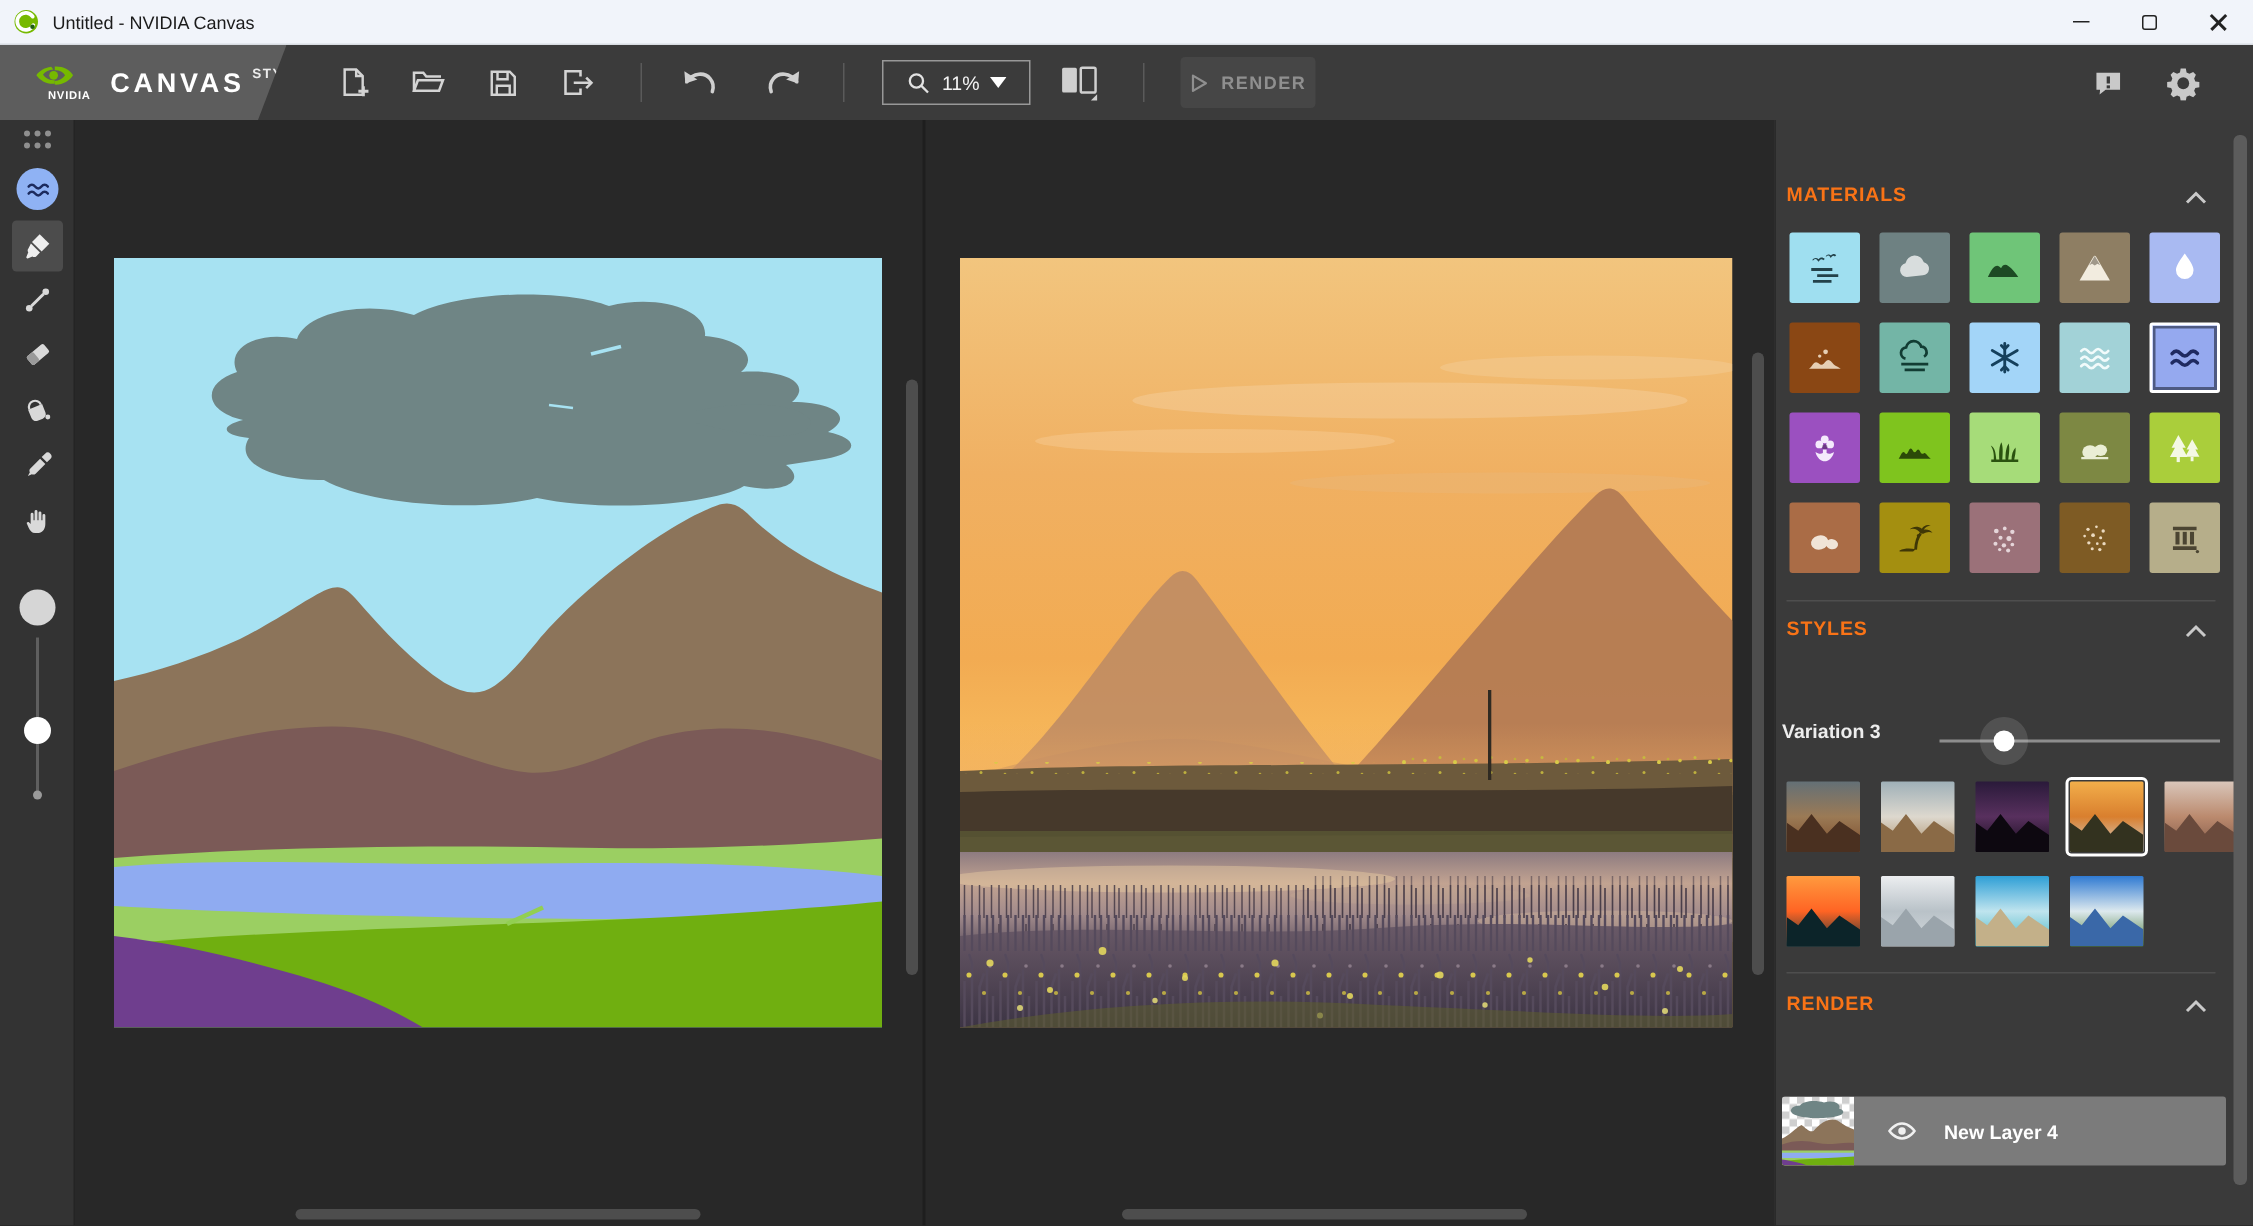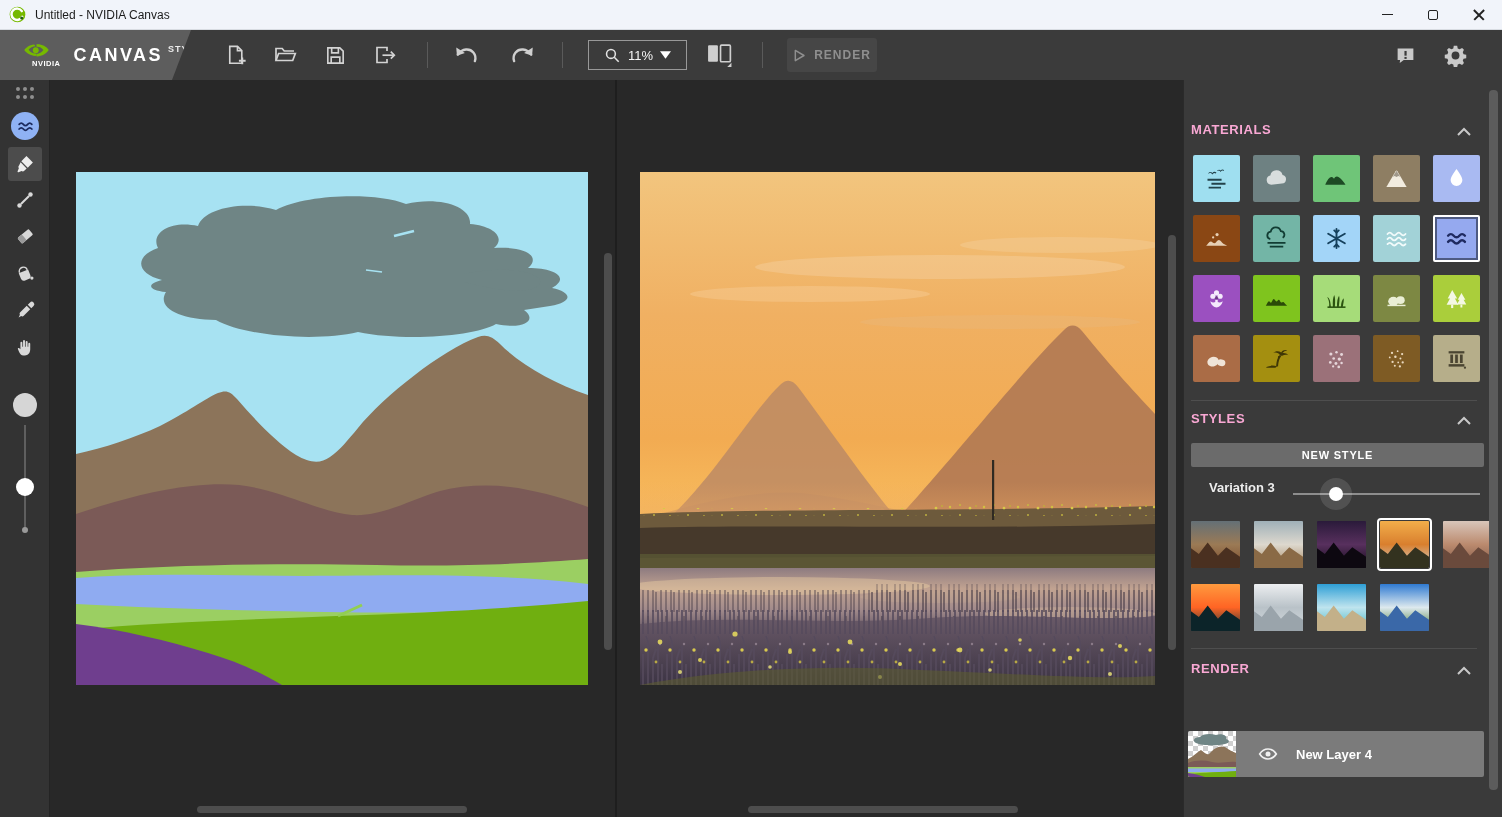--- a/index.html
+++ b/index.html
@@ -59,32 +59,32 @@
   .canvasarea { position:relative; width:1133px; height:100%; background:#282828; flex:0 0 auto; }
   .pane-divider { position:absolute; left:565px; top:0; width:2px; height:100%; background:#1e1e1e; }
   .canvas { position:absolute; top:92px; width:512px; height:513px; }
   .canvas svg { display:block; width:100%; height:100%; }
   .vscroll { position:absolute; width:8px; border-radius:4px; background:#4d4d4d; }
   .hscroll { position:absolute; height:7px; border-radius:4px; background:#4d4d4d; }
 
   
   .panel { position:relative; width:319px; height:100%; background:#3a3a3a; flex:0 0 auto;
     border-left:1px solid #2a2a2a; }
-  .sechead { position:absolute; left:7px; color:#f9a8d4; font-size:13px; font-weight:bold;
+  .sechead { position:absolute; left:7px; color:#f97316; font-size:13px; font-weight:bold;
     letter-spacing:.6px; }
   .chev { position:absolute; left:272px; width:16px; height:12px; }
   .pdivider { position:absolute; left:7px; width:286px; height:1px; background:#4e4e4e; }
   .matgrid { position:absolute; left:9px; top:75px; display:grid;
     grid-template-columns:repeat(5,47px); grid-auto-rows:47px; gap:13px; }
   .mat { border-radius:2px; display:flex; align-items:center; justify-content:center; }
   .mat.sel { border:2px solid #fff; box-shadow:inset 0 0 0 2px rgba(20,25,40,.55); }
   .pbtn { position:absolute; left:7px; width:293px; height:24px; background:#6b6b6b; border-radius:2px;
     display:flex; align-items:center; justify-content:center; color:#fff; font-size:11px;
     font-weight:bold; letter-spacing:.8px; }
-  .varlabel { position:absolute; left:25px; top:400px; color:#ededed; font-size:13px; font-weight:bold; }
+  .varlabel { position:absolute; left:4px; top:400px; color:#ededed; font-size:13px; font-weight:bold; }
   .vartrack { position:absolute; left:109px; top:413px; width:187px; height:2px; background:#8d8d8d; }
   .varthumb { position:absolute; top:-6px; width:14px; height:14px; border-radius:50%; background:#fff;
     transform:translateX(-7px); }
   .varthumb:before { content:""; position:absolute; left:-9px; top:-9px; width:32px; height:32px;
     border-radius:50%; background:rgba(255,255,255,.12); }
   .stgrid { position:absolute; left:7px; top:441px; display:grid;
     grid-template-columns:repeat(5,49px); grid-auto-rows:47px; gap:16px 14px; }
   .sthumb { position:relative; border-radius:1px; overflow:hidden; }
   .sthumb.sel { outline:2px solid #fff; outline-offset:1px; }
   .sthumb .ovl { position:absolute; inset:0;
@@ -573,21 +573,20 @@
               <circle cx="19.5" cy="20.2" r="1"></circle>
             </svg>
           </div>
         </div>
 
       <div class="pdivider" style="top:320px"></div>
       <div class="sechead" style="top:331px">STYLES</div>
       <svg class="chev" style="top:335px" viewBox="0 0 16 12">
         <polyline points="2,9 8,3 14,9" fill="none" stroke="#c9c9c9" stroke-width="2"></polyline>
       </svg>
-      <div class="pbtn" style="top:363px">NEW STYLE</div>
       <div class="varlabel">Variation 3</div>
       <div class="vartrack">
         <div class="varthumb" style="left: 23%;"></div>
       </div>
       <div class="stgrid">
           <div class="sthumb" style="background: linear-gradient(rgb(100, 112, 118), rgb(155, 122, 85), rgb(122, 74, 42));">
             <div class="ovl" style="background: rgb(74, 48, 32);"></div>
           </div>
           <div class="sthumb" style="background: linear-gradient(rgb(159, 176, 184), rgb(221, 216, 206), rgb(169, 138, 98));">
             <div class="ovl" style="background: rgb(138, 106, 70);"></div>

